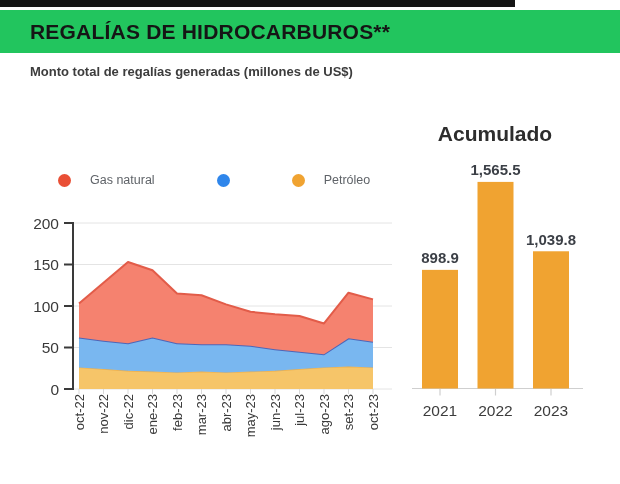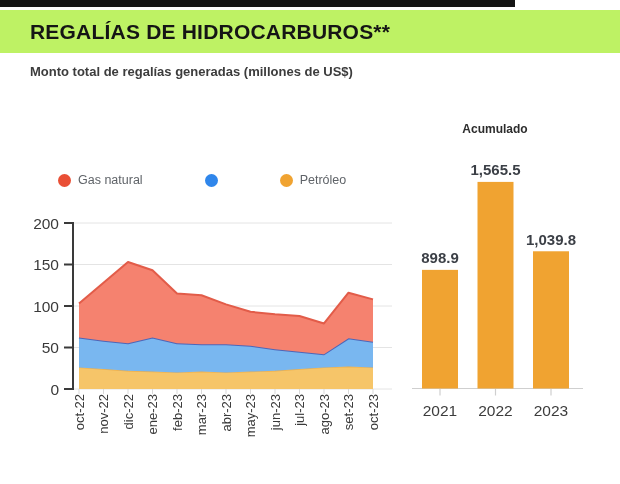--- a/index.html
+++ b/index.html
@@ -2,38 +2,38 @@
 <html><head>
 <meta charset="utf-8">
 <style>
   html,body{margin:0;padding:0;}
   body{
     width:620px;height:484px;position:relative;overflow:hidden;
     background:#ffffff;font-family:"Liberation Sans",sans-serif;
   }
   .topbar{position:absolute;left:0;top:0;width:515px;height:7px;background:#141414;}
   .titleband{
-    position:absolute;left:0;top:10px;width:620px;height:43px;background:#bef264;
+    position:absolute;left:0;top:10px;width:620px;height:43px;background:#22c55e;
     display:flex;align-items:center;
   }
   .titleband h1{
     margin:0 0 0 30px;font-size:21px;font-weight:bold;color:#151515;letter-spacing:.2px;
   }
   .subtitle{
     position:absolute;left:30px;top:64px;width:560px;
     font-size:13px;font-weight:bold;color:#3c3c3c;
   }
   .acumulado{
     position:absolute;left:430px;top:122px;width:130px;text-align:center;
-    font-size:12px;font-weight:bold;color:#2d2d2d;
+    font-size:21px;font-weight:bold;color:#2d2d2d;
   }
   .legend{
     position:absolute;left:26px;top:173px;display:flex;gap:30px;align-items:center;
   }
-  .legend-item{display:flex;align-items:center;gap:7px;padding-left:32px;}
+  .legend-item{display:flex;align-items:center;gap:19px;padding-left:32px;}
   .legend-dot{width:13px;height:13px;border-radius:50%;display:inline-block;}
   .legend-label{font-size:12.5px;color:#5f6368;}
   #chart-svg{position:absolute;left:0;top:0;}
 </style>
 </head>
 <body>
 
 <div class="topbar"></div>
 
 <div class="titleband">

